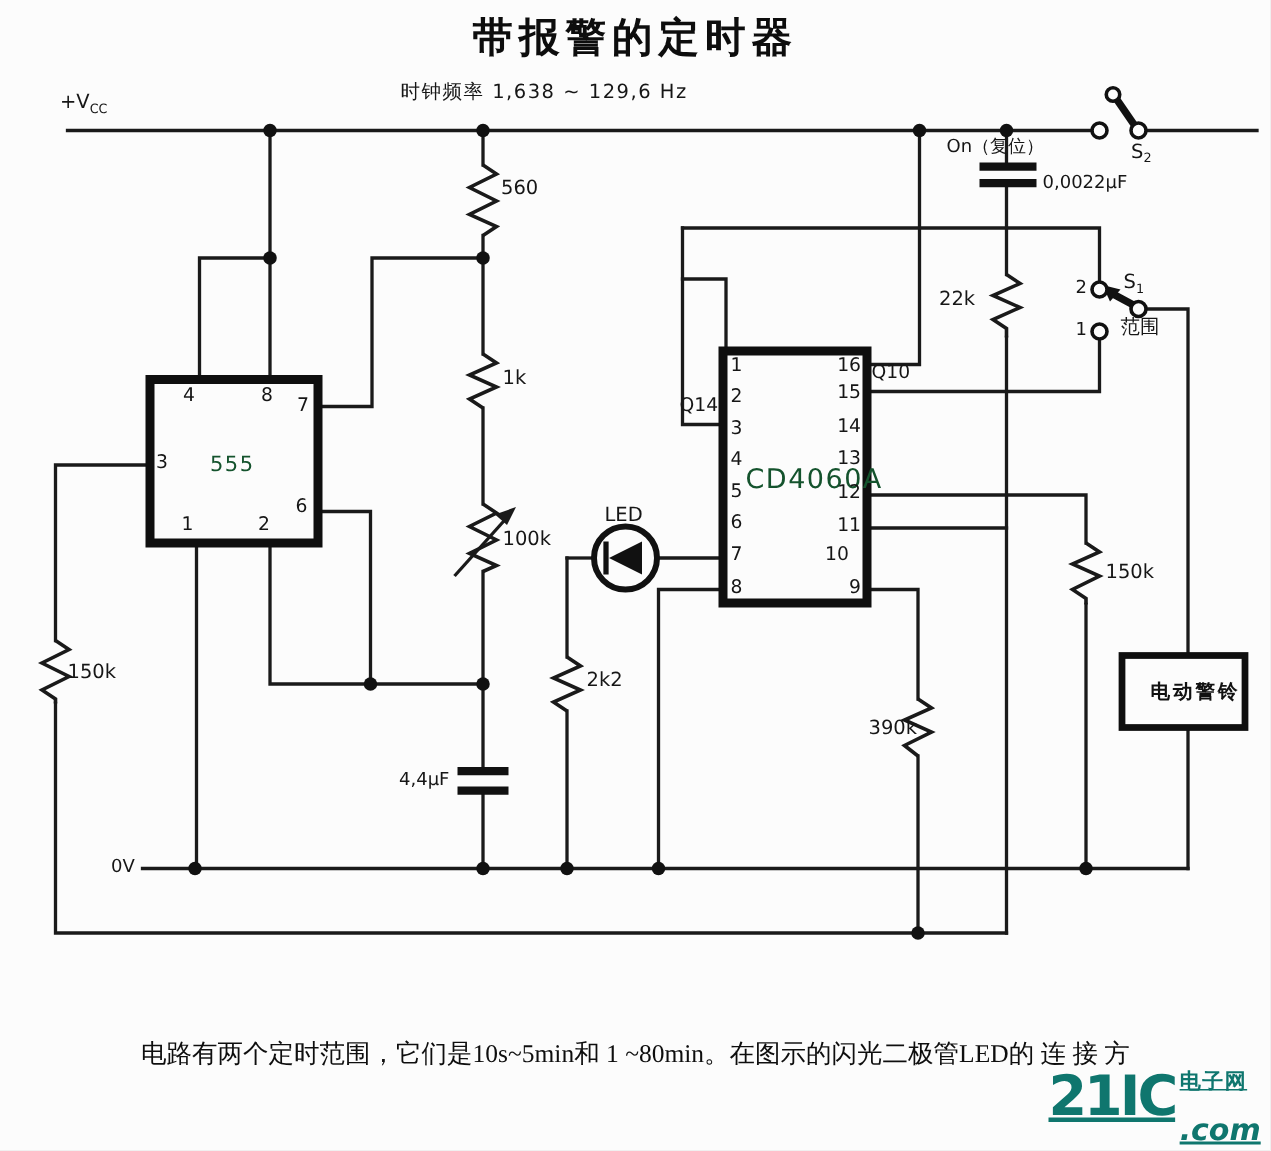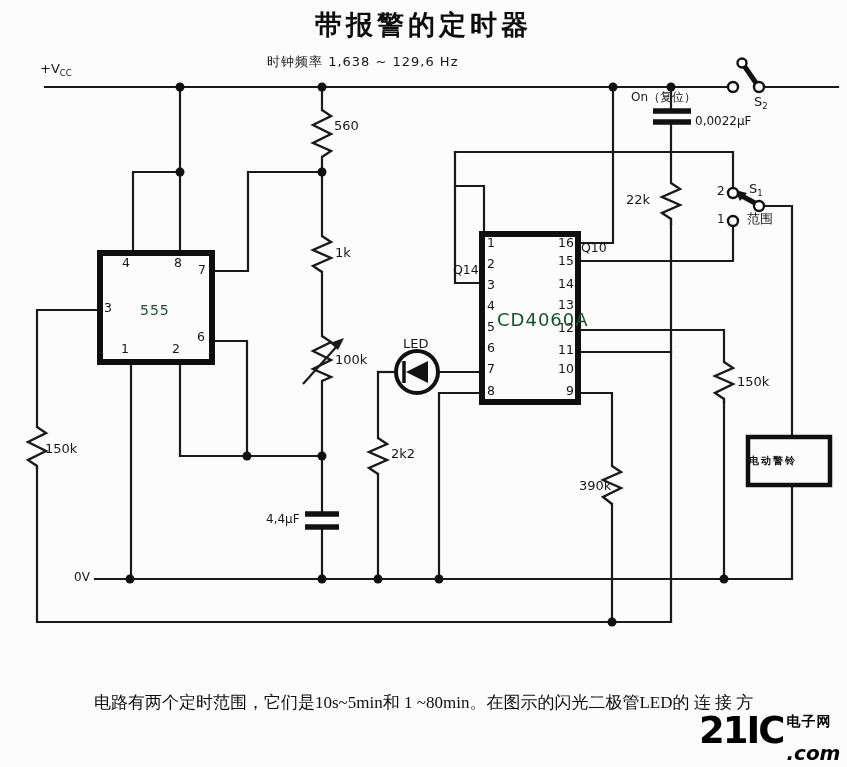--- a/index.html
+++ b/index.html
@@ -6,22 +6,22 @@
   #page{position:relative;width:847px;height:767px;background:#fcfcfc;overflow:hidden;
         font-family:"DejaVu Sans",sans-serif;color:#111;}
   svg{position:absolute;left:0;top:0;}
   .lbl{position:absolute;font-size:13px;color:#161616;white-space:nowrap;line-height:1;}
   .sm{font-size:12px;}
   .title{position:absolute;left:0;right:0;top:7px;text-align:center;font-size:27px;
          font-weight:bold;letter-spacing:4px;color:#0d0d0d;}
   .pin{position:absolute;font-size:12.5px;line-height:1;color:#161616;}
   .icname{position:absolute;font-size:14px;letter-spacing:1px;color:#14532d;}
   sub{font-size:8.5px;vertical-align:-3px;}
-  .bell{position:absolute;left:732px;top:437px;width:82px;height:48px;display:flex;
-        align-items:center;justify-content:center;font-size:10px;letter-spacing:2px;font-weight:bold;}
+  .bell{position:absolute;left:756px;top:437px;width:82px;height:48px;display:flex;
+        align-items:center;justify-content:center;font-size:13px;letter-spacing:2px;font-weight:bold;}
   .caption{position:absolute;left:58px;top:688px;width:760px;font-family:Liberation Serif, serif;
            font-size:17px;line-height:1.72;color:#0e0e0e;}
   .caption .ind{padding-left:36px;}
   .wm{position:absolute;left:699px;top:712px;display:flex;align-items:flex-start;line-height:1;}
   .wm .brand{font-size:37px;font-weight:bold;letter-spacing:-2px;font-family:"DejaVu Sans",sans-serif;}
   .wm .col{display:flex;flex-direction:column;margin-left:3px;margin-top:2px;}
   .wm .site{font-size:14px;font-weight:bold;letter-spacing:1px;}
   .wm .dotcom{font-size:20px;font-weight:bold;font-style:italic;margin-top:15px;}
 </style>
 </head>
@@ -188,30 +188,30 @@
   <div class="pin" style="left:487px;top:321px;">5</div>
   <div class="pin" style="left:487px;top:342px;">6</div>
   <div class="pin" style="left:487px;top:363px;">7</div>
   <div class="pin" style="left:487px;top:385px;">8</div>
   <div class="pin" style="left:550px;top:237px;width:24px;text-align:right;">16</div>
   <div class="pin" style="left:550px;top:255px;width:24px;text-align:right;">15</div>
   <div class="pin" style="left:550px;top:278px;width:24px;text-align:right;">14</div>
   <div class="pin" style="left:550px;top:299px;width:24px;text-align:right;">13</div>
   <div class="pin" style="left:550px;top:322px;width:24px;text-align:right;">12</div>
   <div class="pin" style="left:550px;top:344px;width:24px;text-align:right;">11</div>
-  <div class="pin" style="left:550px;top:363px;width:24px;text-align:right;">10</div>
+  <div class="pin" style="left:550px;top:363px;width:24px;">10</div>
   <div class="pin" style="left:550px;top:385px;width:24px;text-align:right;">9</div>
   <div class="pin" style="left:453px;top:264px;">Q14</div>
   <div class="pin" style="left:581px;top:242px;">Q10</div>
 
   <div class="caption">
     <div class="ind">电路有两个定时范围，它们是10s~5min和 1 ~80min。在图示的闪光二极管LED的 连 接 方</div>
   </div>
 
-  <div class="wm" id="wm" style="color: #000000;">
+  <div class="wm" id="wm" style="color: #0f766e; text-decoration: underline;">
     <span class="brand">21IC</span>
     <span class="col">
       <span class="site">电子网</span>
       <span class="dotcom">.com</span>
     </span>
   </div>
 
 </div>
 
 </body></html>

